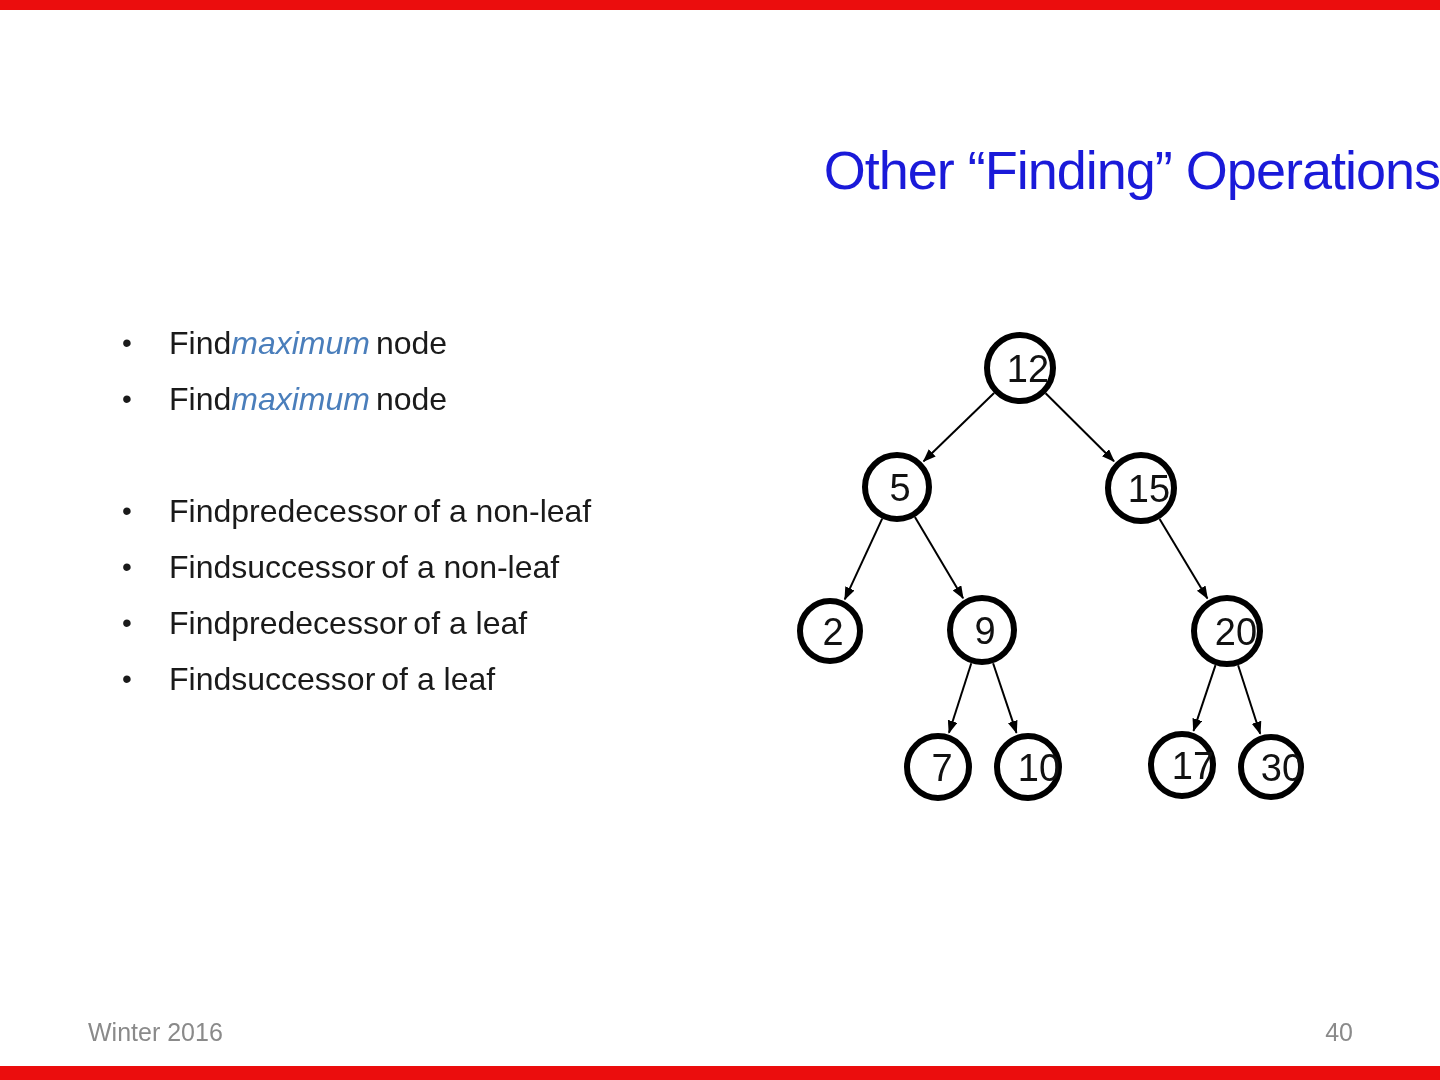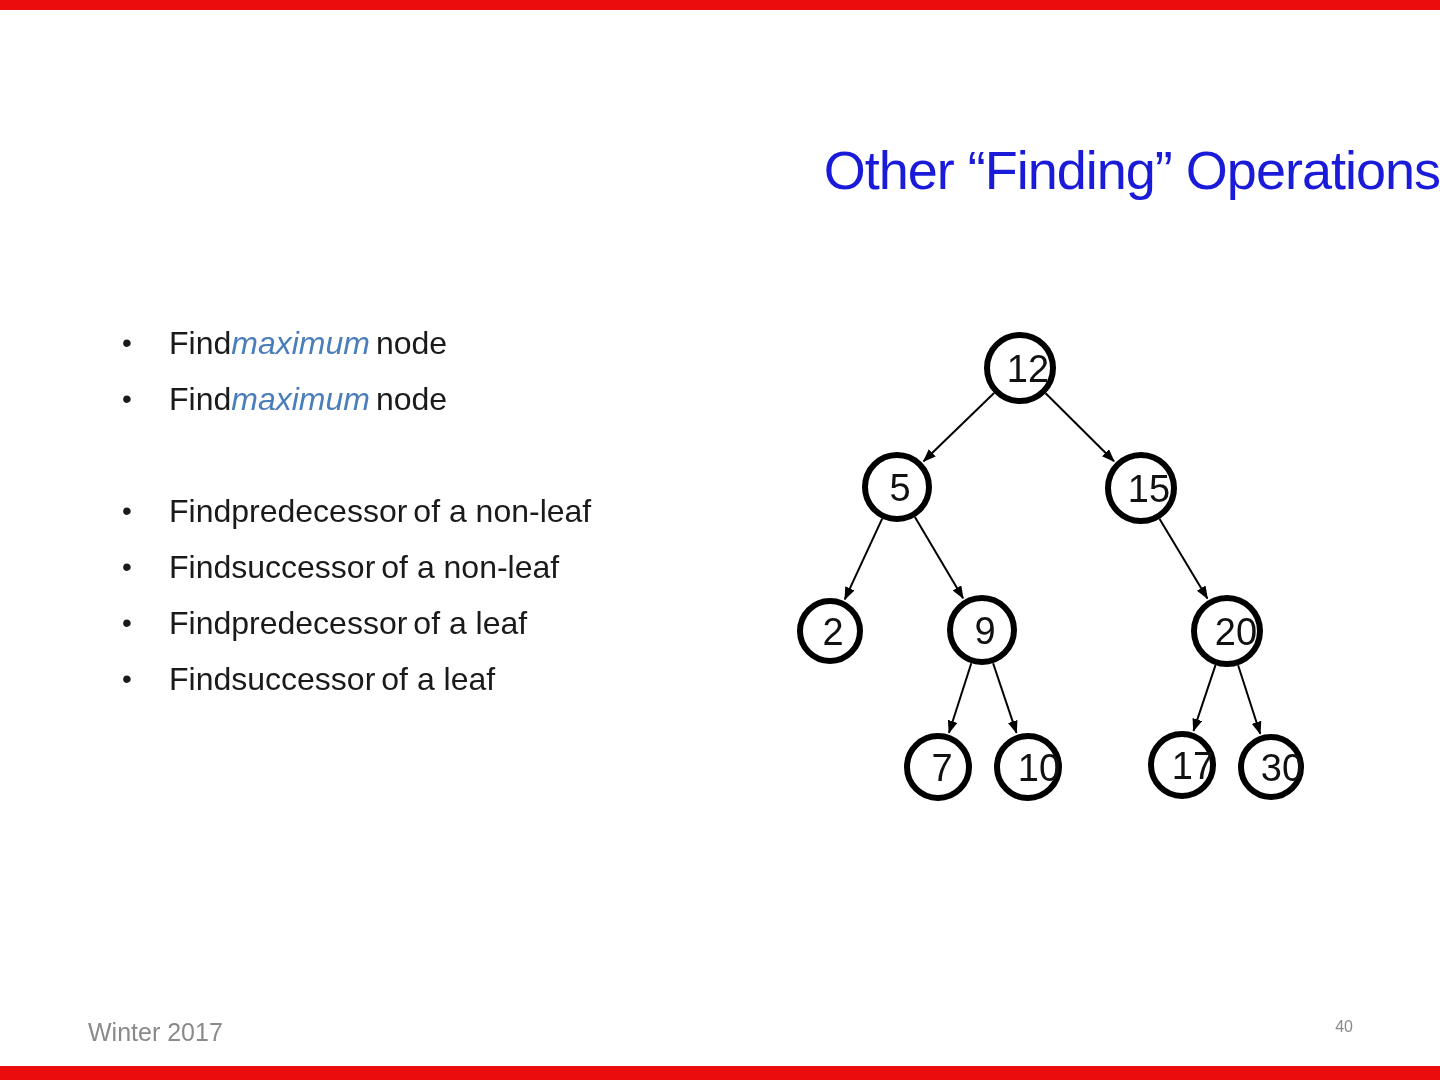--- a/index.html
+++ b/index.html
@@ -75,21 +75,21 @@
     position: absolute;
     left: 88px;
     top: 1018px;
     font-size: 25px;
     color: var(--footer-color, #8a8a8a);
   }
   .footer-right {
     position: absolute;
     right: 87px;
     top: 1018px;
-    font-size: 16px;
+    font-size: 25px;
     color: var(--footer-color, #8a8a8a);
   }
 </style>
 </head>
 <body>
 
 <div class="slide">
 
   <div class="accent-bar top"></div>
 
@@ -165,18 +165,18 @@
       <text x="1149" y="489" text-anchor="middle" dominant-baseline="central">15</text>
       <text x="833" y="632" text-anchor="middle" dominant-baseline="central">2</text>
       <text x="985" y="631" text-anchor="middle" dominant-baseline="central">9</text>
       <text x="1236" y="632" text-anchor="middle" dominant-baseline="central">20</text>
       <text x="942" y="768" text-anchor="middle" dominant-baseline="central">7</text>
       <text x="1039" y="768" text-anchor="middle" dominant-baseline="central">10</text>
       <text x="1193" y="766" text-anchor="middle" dominant-baseline="central">17</text>
       <text x="1282" y="768" text-anchor="middle" dominant-baseline="central">30</text>
     </svg>
 
-  <div class="footer-left">Winter 2017</div>
+  <div class="footer-left">Winter 2016</div>
   <div class="footer-right">40</div>
 
   <div class="accent-bar bottom"></div>
 
 </div>
 
 </body></html>

